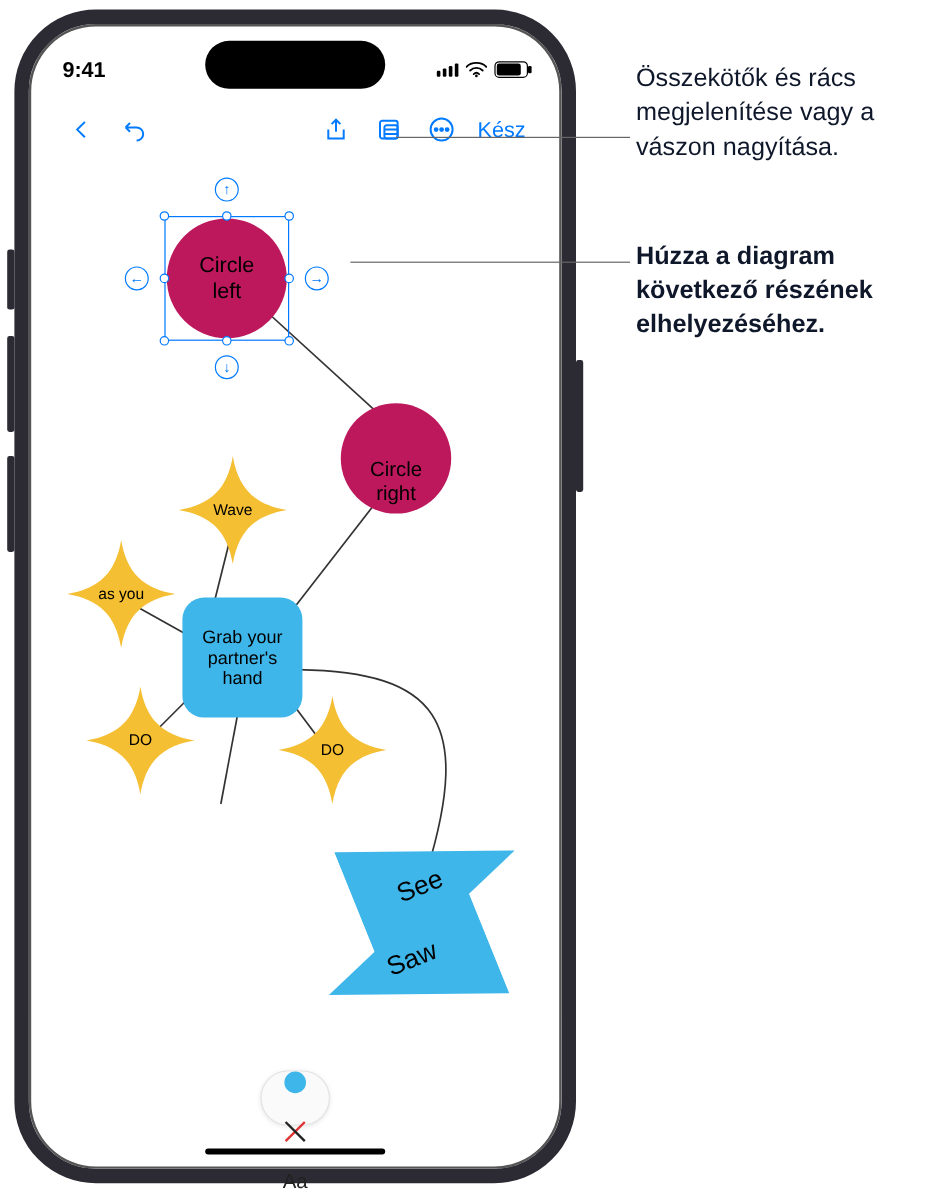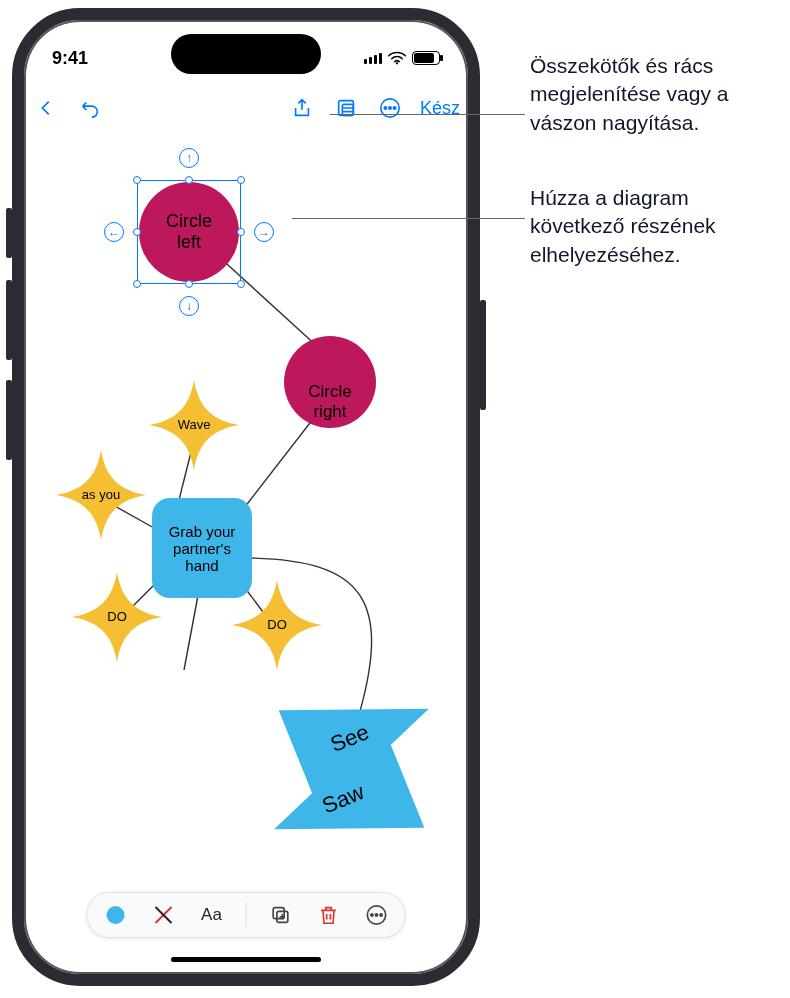--- a/index.html
+++ b/index.html
@@ -47,21 +47,21 @@
   .bars span { width:3px; background:#000; border-radius:1px;}
   .bars span:nth-child(1){height:5px;} .bars span:nth-child(2){height:7px;}
   .bars span:nth-child(3){height:9px;} .bars span:nth-child(4){height:11px;}
   .wifi-ic{width:18px;height:14px;}
   .batt{width:28px;height:14px;border:1.5px solid #000;border-radius:4px;position:relative;}
   .batt::after{content:"";position:absolute;right:-4px;top:3px;width:3px;height:6px;background:#000;border-radius:1px;}
   .batt .fill{position:absolute;left:1px;top:1px;bottom:1px;width:20px;background:#000;border-radius:2px;}
 
   .toolbar-top {
     position:absolute; top:66px; left:0; right:0; height:44px;
-    display:flex; align-items:center; padding:0 4px; gap:8px;
+    display:flex; align-items:center; padding:0 26px; gap:8px;
   }
   .tb-spacer{flex:1;}
   .tb-btn{ width:36px;height:36px; display:flex;align-items:center;justify-content:center; color:#007aff;}
   .tb-text{ color:#007aff; font-size:18px; font-weight:500; padding:0 4px;}
   .icon-svg{width:22px;height:22px;stroke:#007aff;fill:none;stroke-width:1.8;}
 
   .canvas {
     position:absolute; top:110px; left:0; right:0; bottom:80px;
     overflow:hidden;
   }
@@ -96,20 +96,21 @@
     background:#fff;display:flex;align-items:center;justify-content:center;color:#007aff;font-size:12px;
   }
 
   .connector-line{position:absolute;pointer-events:none;}
 
   .toolbar-bottom{
     position:absolute;left:50%;bottom:36px;transform:translateX(-50%);
     background:#fafafa;border:1px solid #e3e3e3;border-radius:24px;
     height:46px;display:flex;align-items:center;padding:0 14px;gap:20px;
     box-shadow:0 1px 4px rgba(0,0,0,0.1);
+    flex-direction:column;
   }
   .bt-btn{display:flex;align-items:center;justify-content:center;width:28px;height:28px;}
   .bt-sep{width:1px;height:24px;background:#ddd;}
   .dot-fill{width:18px;height:18px;border-radius:50%;background:#3fb6ea;}
   .aa-txt{font-size:17px;font-weight:500;color:#222;}
 
   .home-ind{position:absolute;left:50%;bottom:12px;transform:translateX(-50%);width:150px;height:5px;background:#000;border-radius:3px;}
 
   
   .callout{
@@ -296,13 +297,13 @@
     </div>
   </div>
 
   <div class="home-ind"></div>
 </div>
 
 <div class="callout-line" style="left:330px;top:114px;width:195px;"></div>
 <div class="callout" style="left:530px;top:52px;width:252px;">Összekötők és rács megjelenítése vagy a vászon nagyítása.</div>
 
 <div class="callout-line" style="left:292px;top:218px;width:233px;"></div>
-<div class="callout" style="left:530px;top:184px;width:252px;">Húzza a diagram következő részének elhelyezéséhez.</div>
+<div class="callout" style="left:530px;top:200px;width:252px;font-weight:bold;">Húzza a diagram következő részének elhelyezéséhez.</div>
 
 </body></html>

